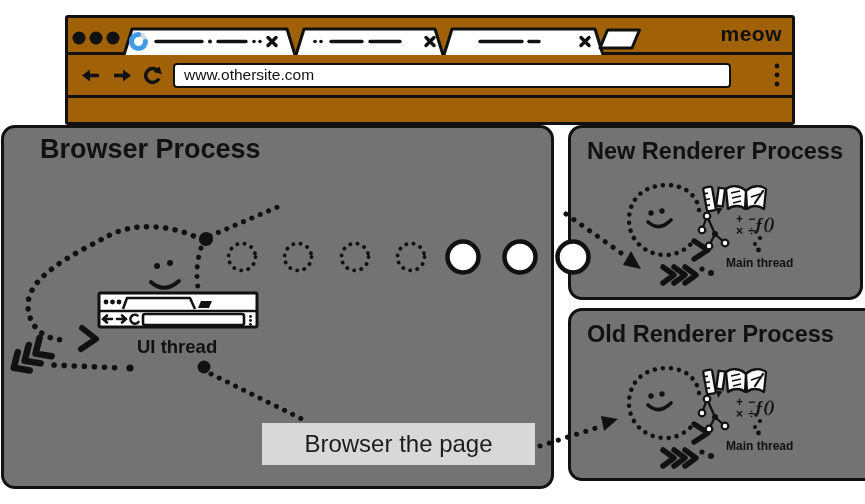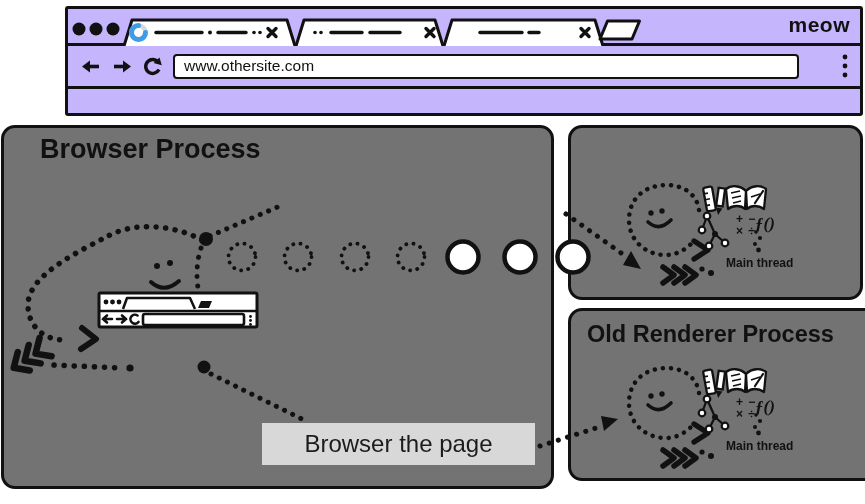--- a/index.html
+++ b/index.html
@@ -5,22 +5,22 @@
   html,body { margin:0; padding:0; background:#ffffff; }
   * { box-sizing:border-box; }
   .stage {
     position:relative; width:865px; height:504px; background:#fff;
     font-family:"Liberation Sans", sans-serif; color:#111; overflow:hidden;
   }
   svg { display:block; }
 
   
   .browser-window {
-    position:absolute; left:65px; top:6px; width:798px; height:110px;
-    border:3px solid #111; border-radius:3px; background:#c4b5fd;
+    position:absolute; left:65px; top:15px; width:730px; height:110px;
+    border:3px solid #111; border-radius:3px; background:#a16207;
   }
   .tabstrip { position:relative; height:37px; border-bottom:3px solid #111; }
   .brand {
     position:absolute; right:10px; top:4px; font-size:21px; font-weight:700;
     letter-spacing:0.5px;
   }
   .navbar {
     position:relative; height:43px; border-bottom:3px solid #111;
     display:flex; align-items:center; padding:0 12px 0 13px; gap:11px;
   }
@@ -182,23 +182,25 @@
           <path d="M133.5,187.5 A4.5,4.5 0 1 0 134.5,194"></path>
         </g>
         <rect x="139" y="186" width="101" height="11" rx="2" fill="#fff" stroke="#111" stroke-width="2.6"></rect>
         <g fill="#111">
           <circle cx="246.5" cy="188.5" r="1.4"></circle>
             <circle cx="246.5" cy="192.5" r="1.4"></circle>
             <circle cx="246.5" cy="196.5" r="1.4"></circle>
         </g>
       </g>
     </svg>
+    <span class="ui-thread">UI thread</span>
   </div>
 
   <div class="proc-box nr">
+    <div class="sm-title">New Renderer Process</div>
     <svg class="box-art" width="288" height="168" viewBox="0 0 288 168">
       <path d="M128,82 C126,66 112,57 96,57 C74,57 58,70 58,92 C58,112 74,127 95,127 C105,127 114,122 120,116" fill="none" stroke="#111" stroke-width="4.5" stroke-dasharray="0.1 8" stroke-linecap="round"></path>
       <g>
         <circle cx="80" cy="85" r="2.7" fill="#111"></circle>
           <circle cx="91" cy="83" r="2.7" fill="#111"></circle>
         <path d="M77,94 Q88,104 100,92" fill="none" stroke="#111" stroke-width="3.6" stroke-linecap="round"></path>
       </g>
       <path d="M123,113 L137,122 L123,131" fill="none" stroke="#111" stroke-width="5.2" stroke-linecap="round" stroke-linejoin="round"></path>
       <g fill="none" stroke="#111" stroke-width="5.5" stroke-linecap="round" stroke-linejoin="round">
         <path d="M92,139 l11,8 l-11,8"></path>

